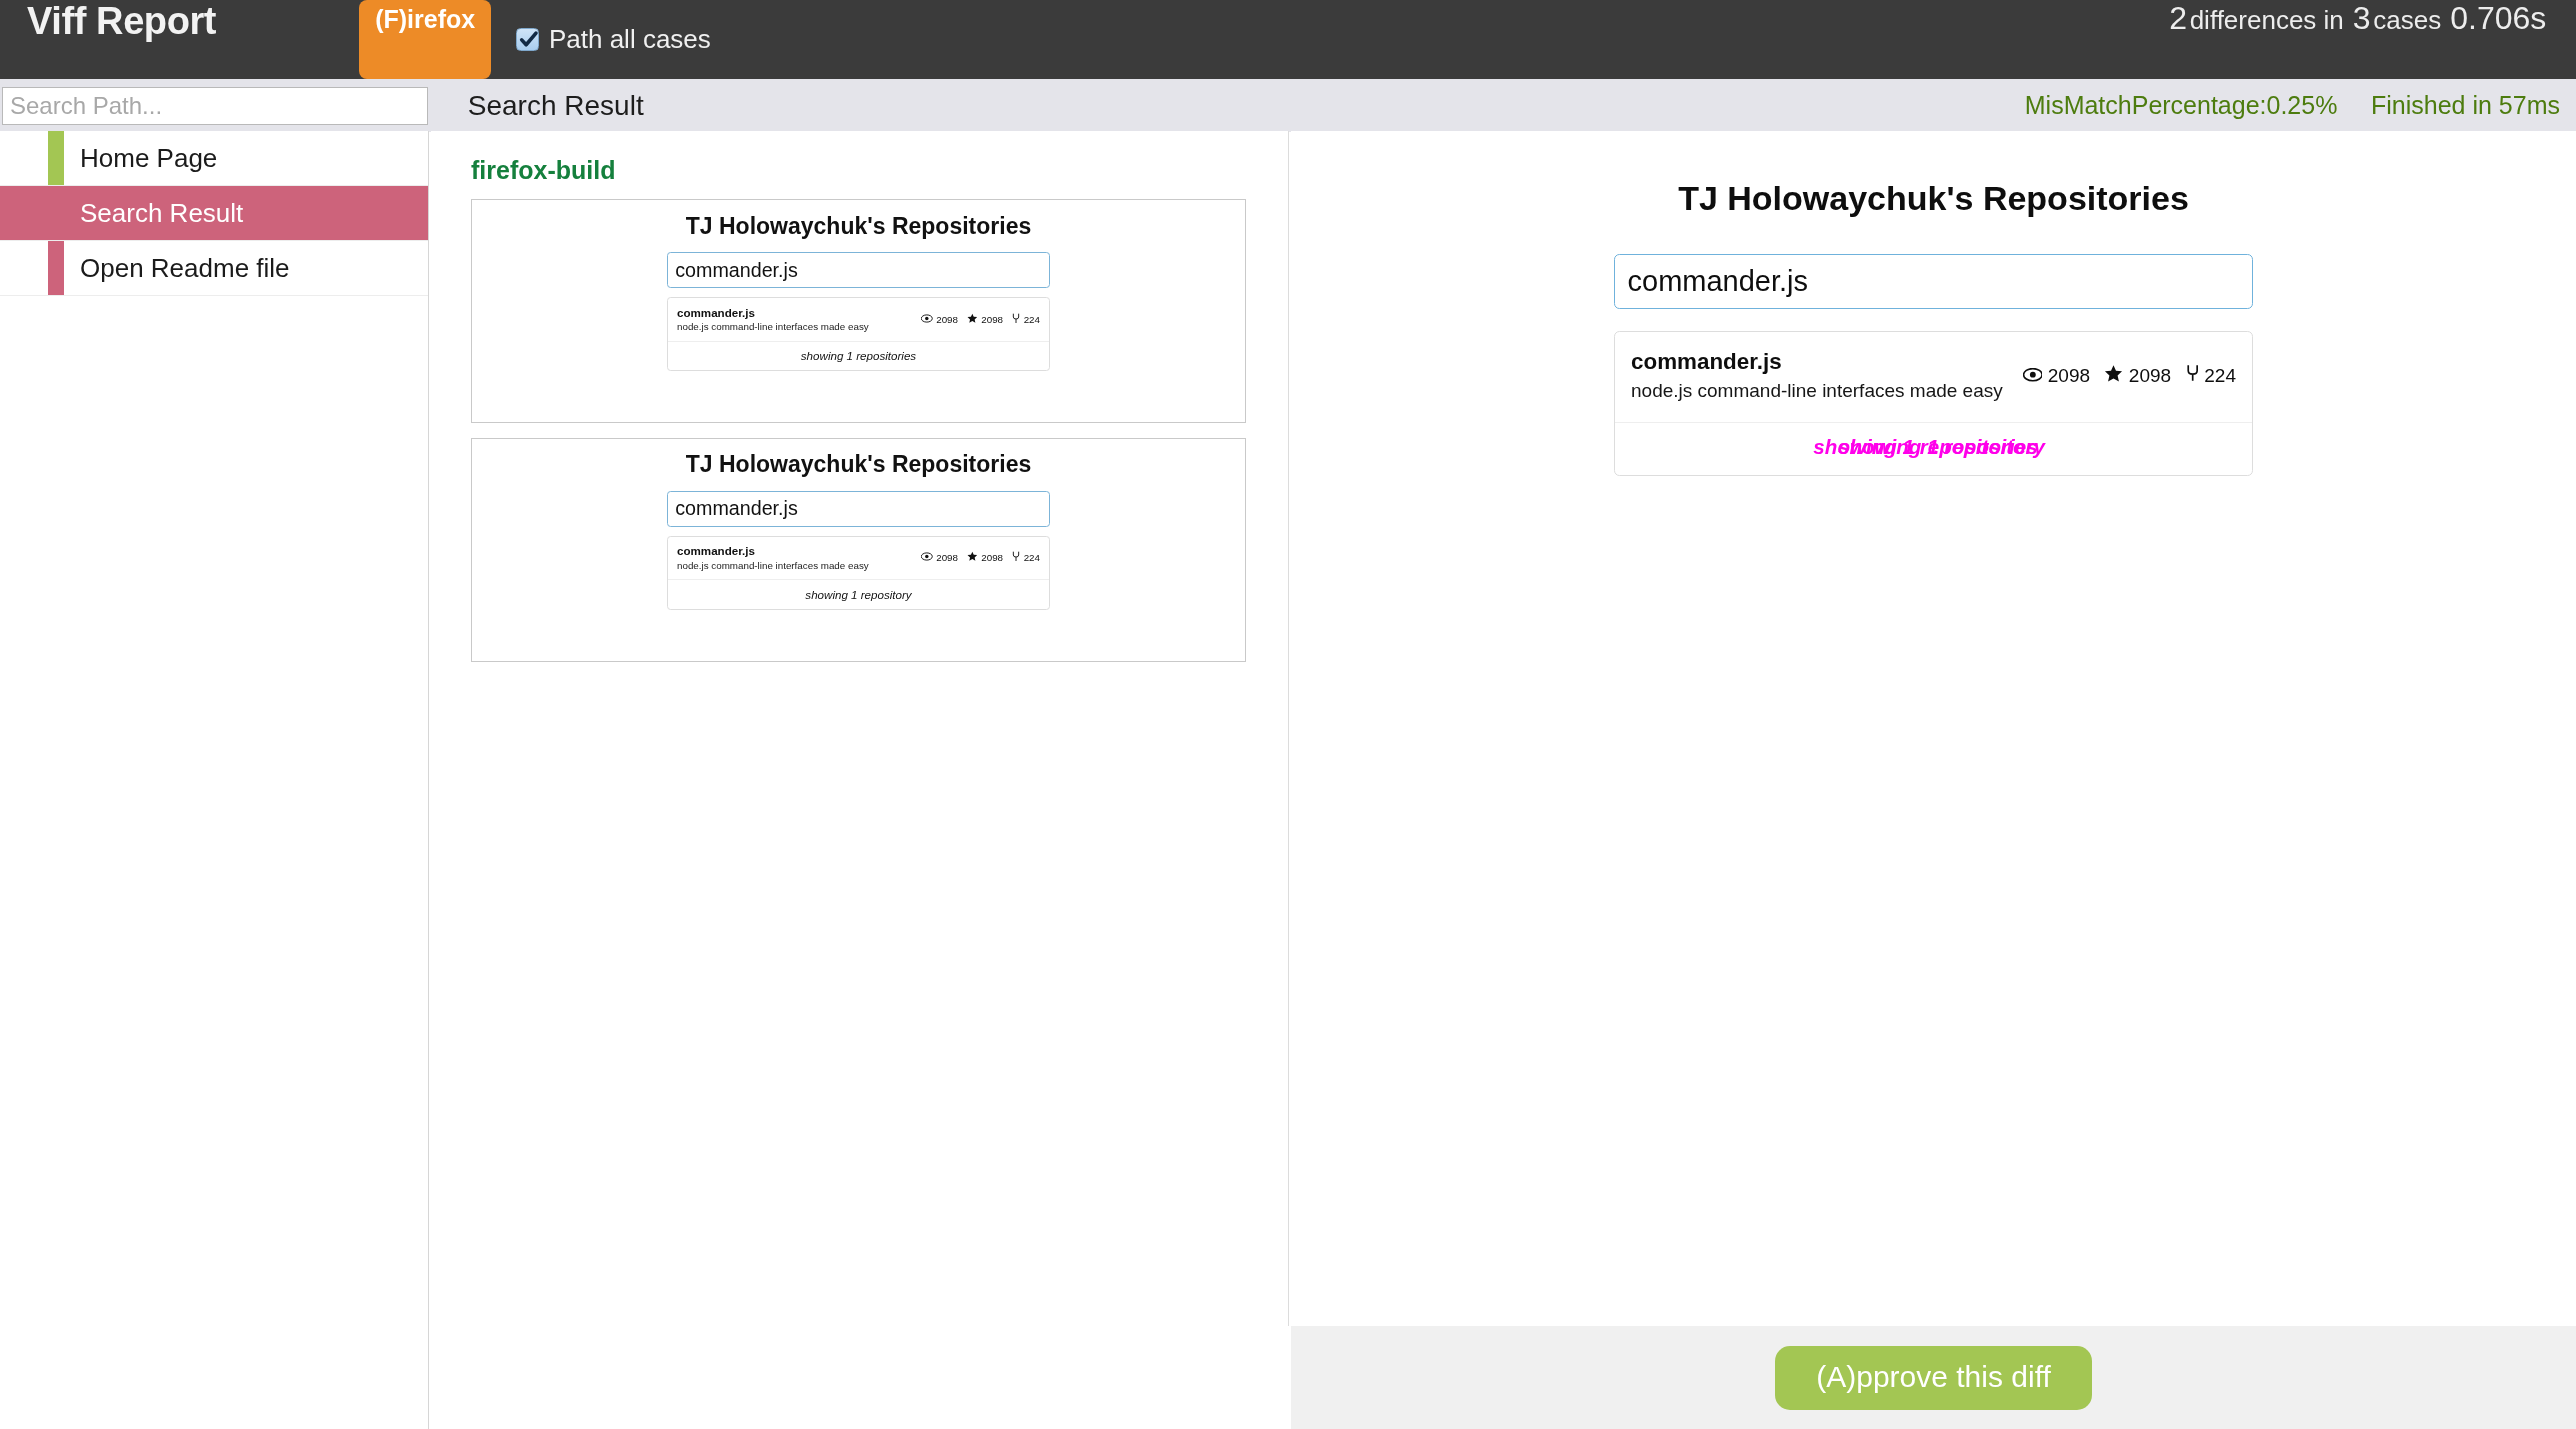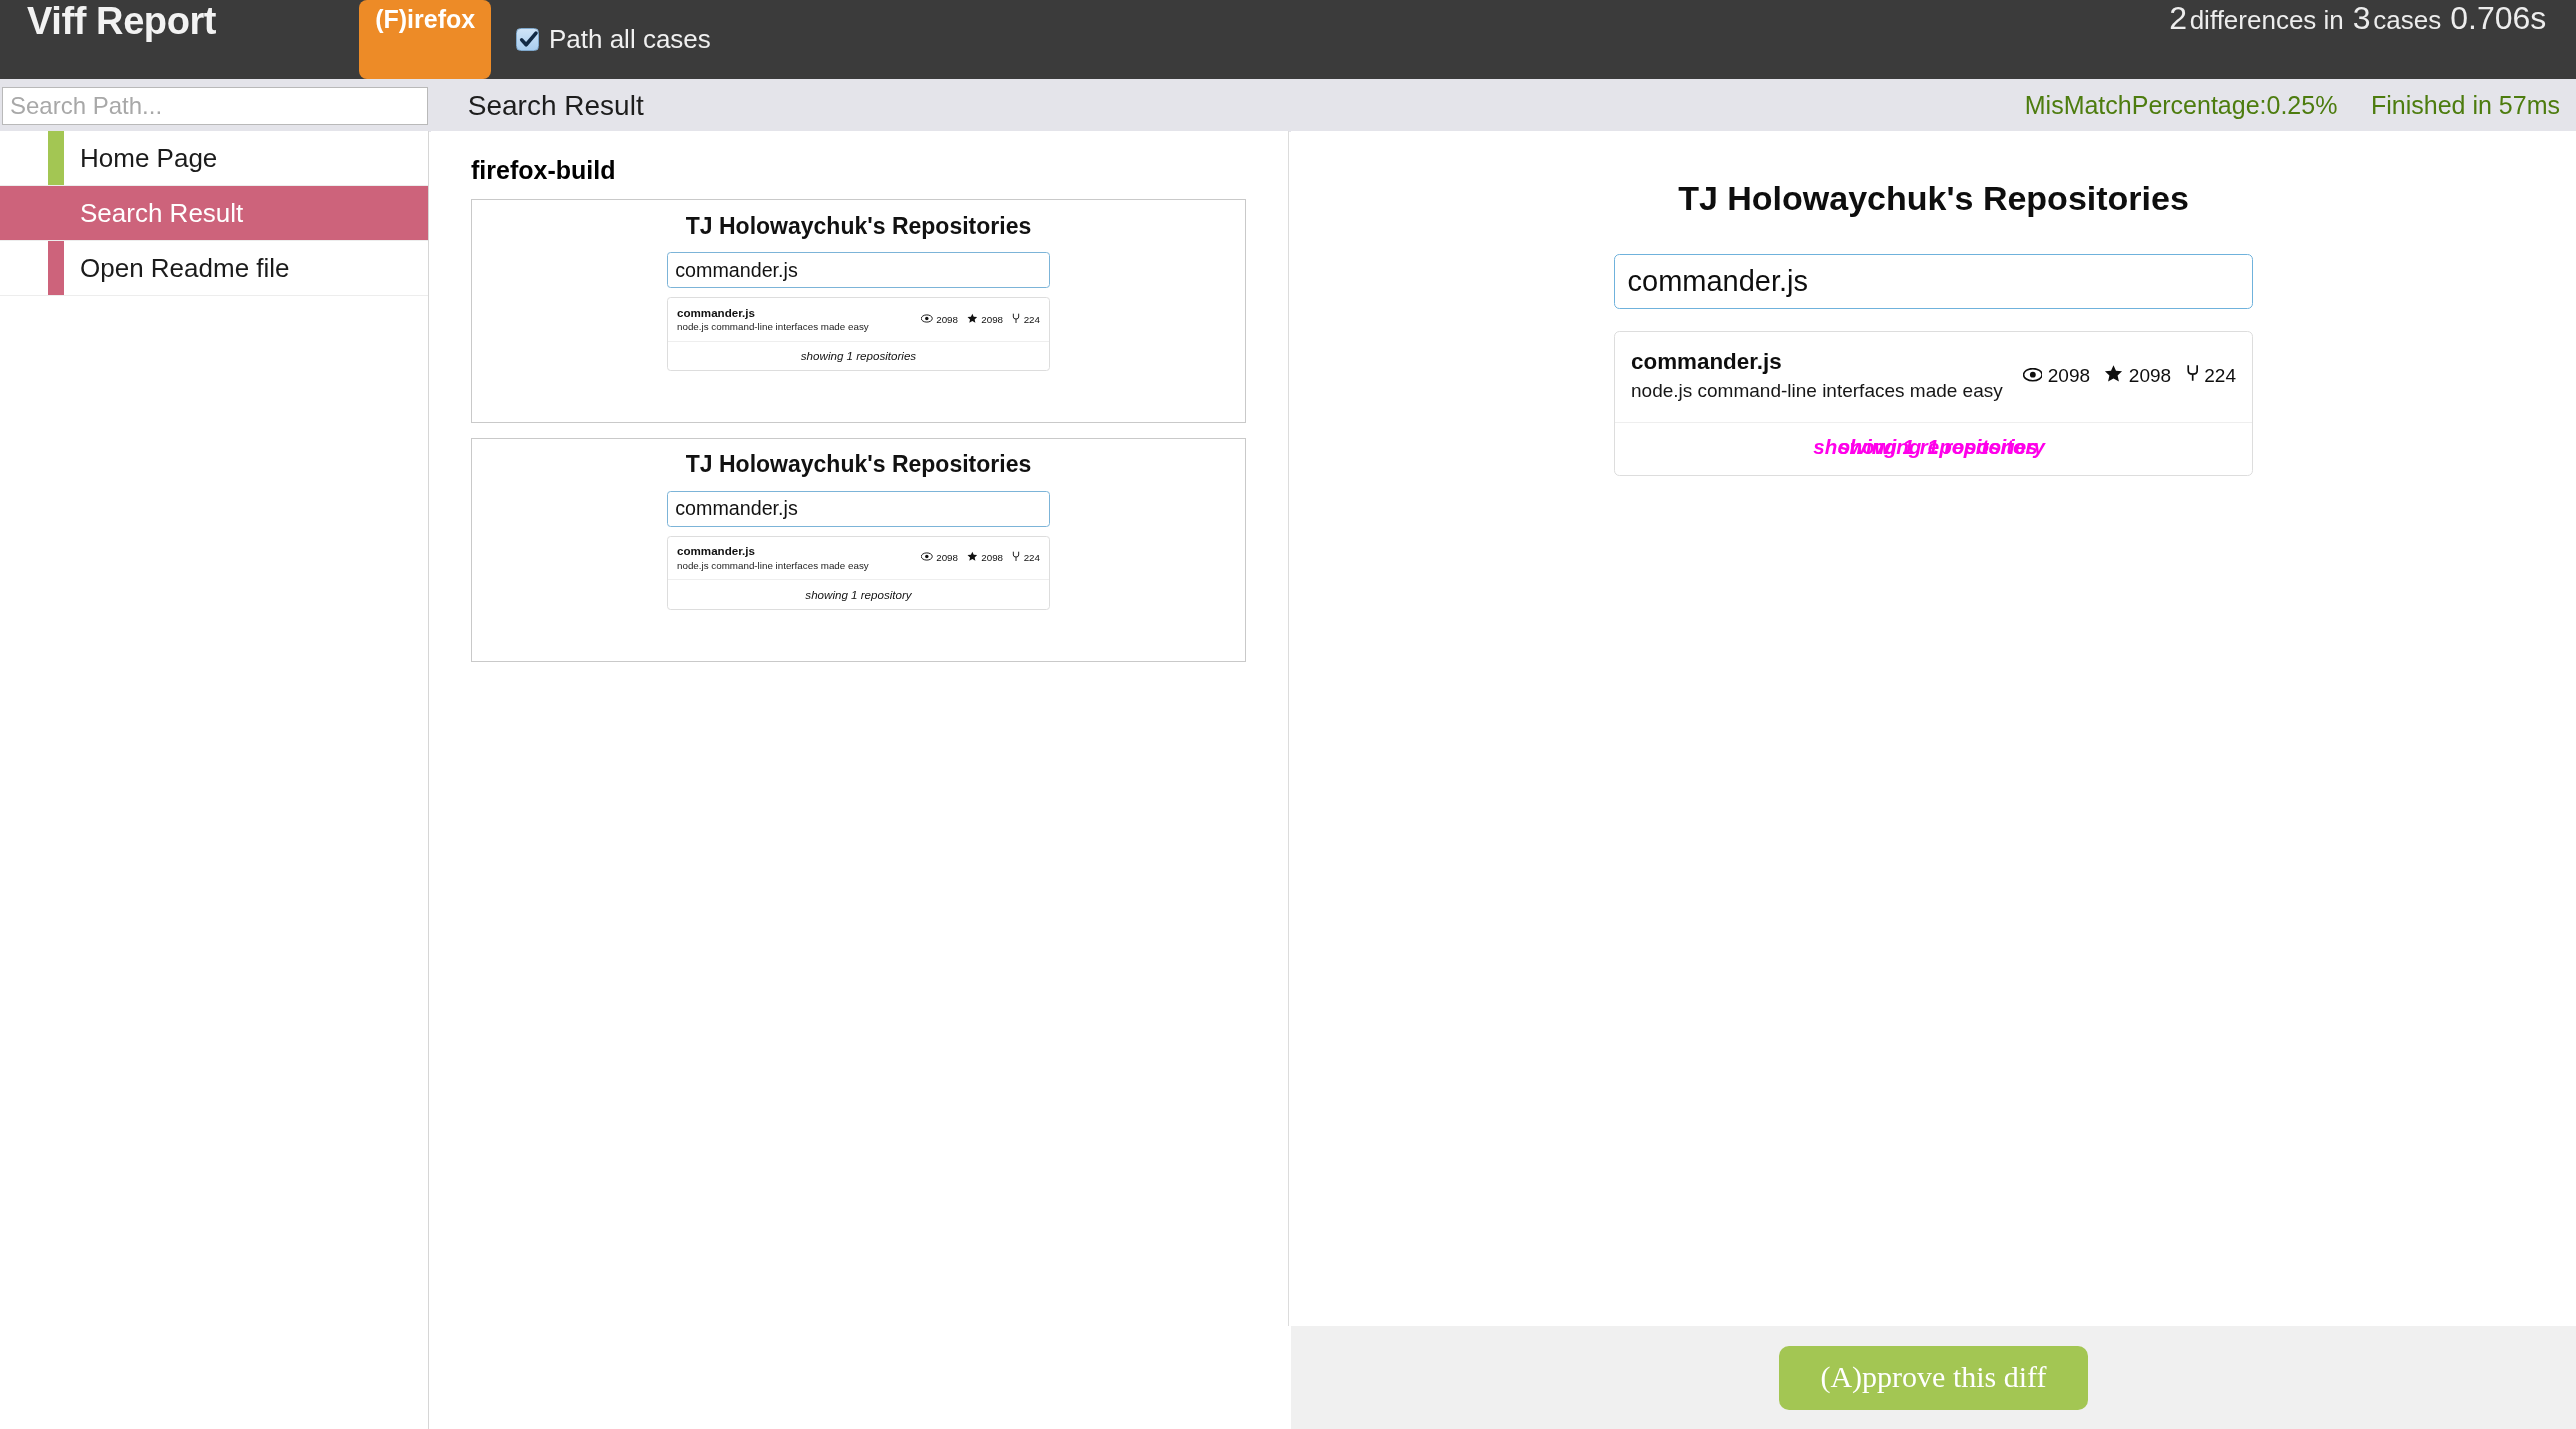--- a/index.html
+++ b/index.html
@@ -148,21 +148,21 @@
     position: absolute;
     left: 431px; top: 131px;
     width: 858px; height: 1195px;
     background: #ffffff;
     border-right: 1.8px solid #dcdcdc;
     overflow: hidden;
   }
   .case-title {
     font-size: 25px;
     font-weight: bold;
-    color: #000000;
+    color: #15803d;
     margin-left: 40px;
   }
   .shot-frame {
     border: 0.9px solid #c9c9c9;
     background: #ffffff;
     margin-left: 40px;
     width: 775px;
     position: relative;
   }
 
@@ -321,23 +321,23 @@
     background: #f0f0f0;
     display: flex;
     align-items: center;
     justify-content: center;
   }
   .approve-btn {
     background: #a2c council;
     background: #a3c653;
     color: #ffffff;
     border: none;
-    border-radius: 10px;
+    border-radius: 15px;
     font-size: 30px;
-    font-family: Liberation Serif, serif;
+    font-family: Liberation Sans, sans-serif;
     padding: 16px 41px 18px 41px;
     cursor: pointer;
     line-height: 1;
   }
 </style>
 </head>
 <body>
 
 <div class="topbar">
   <div class="app-title">Viff Report</div>

